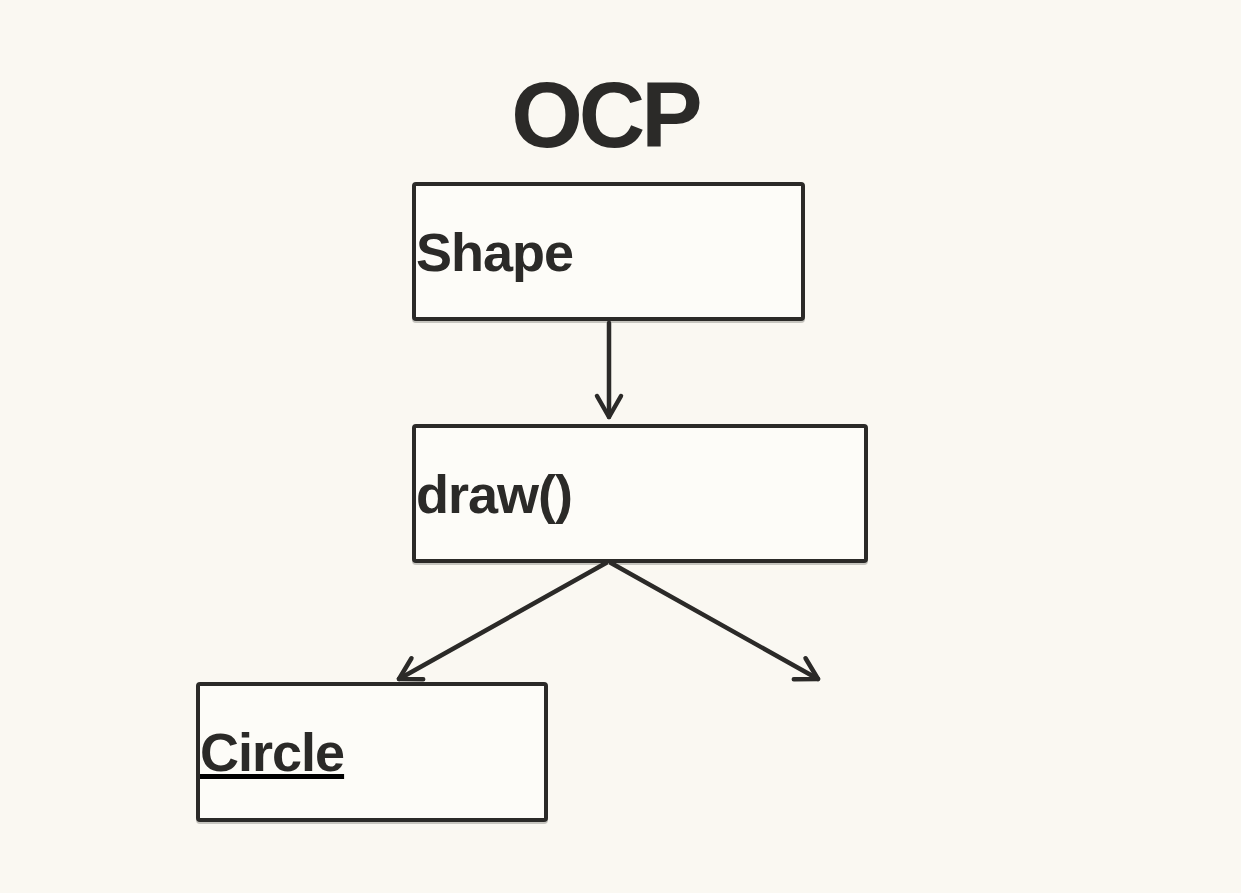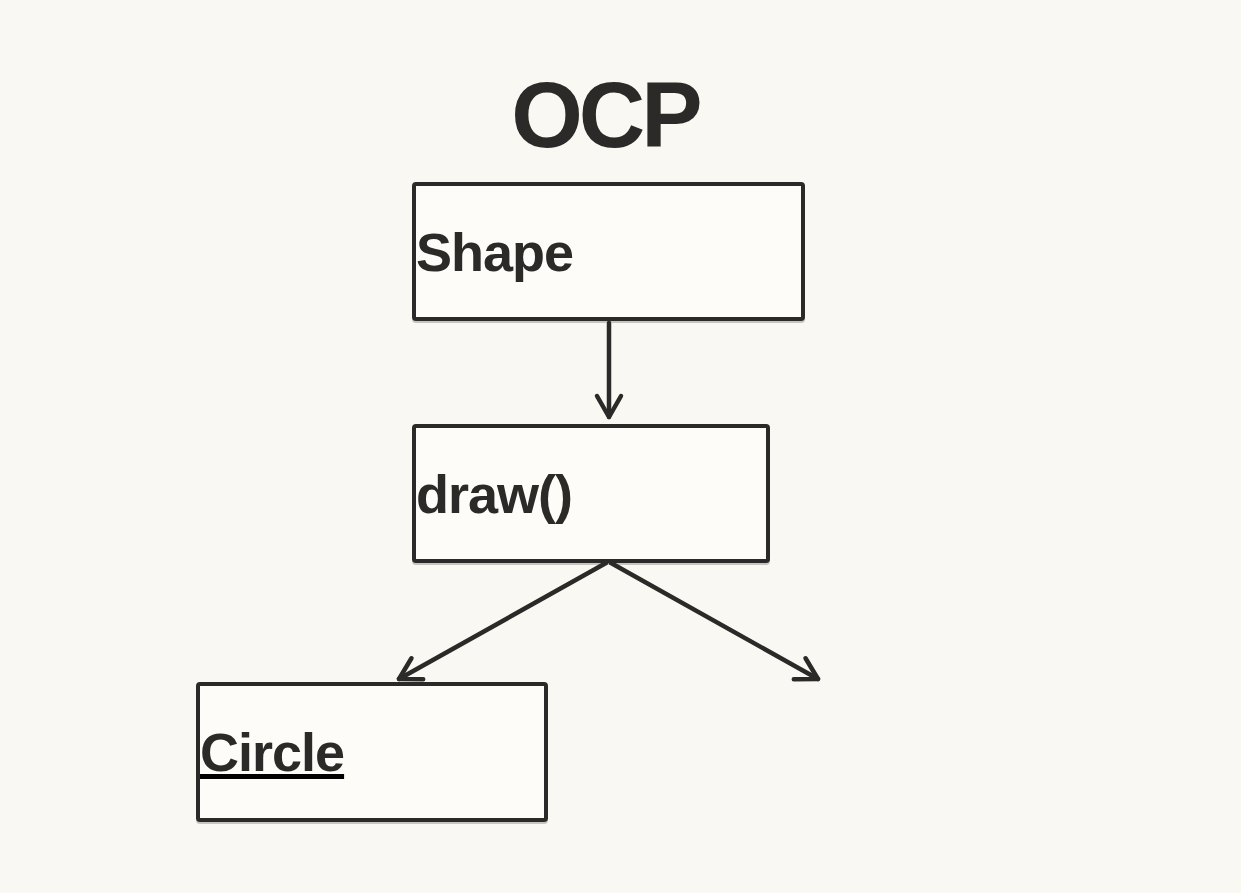--- a/index.html
+++ b/index.html
@@ -42,21 +42,21 @@
     box-shadow: 0 2px 0 rgba(43,42,40,0.25);
   }
   .node-label {
     font-size: 54px;
     font-weight: 700;
     letter-spacing: -1px;
     color: var(--text);
     white-space: nowrap;
   }
   .node-shape     { left: 412px; top: 182px; width: 393px; height: 139px; }
-  .node-draw      { left: 412px; top: 424px; width: 358px; height: 139px; }
+  .node-draw      { left: 412px; top: 424px; width: 456px; height: 139px; }
   .node-circle    { left: 196px; top: 682px; width: 352px; height: 140px; text-decoration: underline; }
   .node-rectangle { left: 668px; top: 682px; width: 357px; height: 140px; }
   .edges-layer {
     position: absolute;
     left: 0; top: 0;
     width: 1241px; height: 893px;
     pointer-events: none;
   }
 </style>
 </head>

